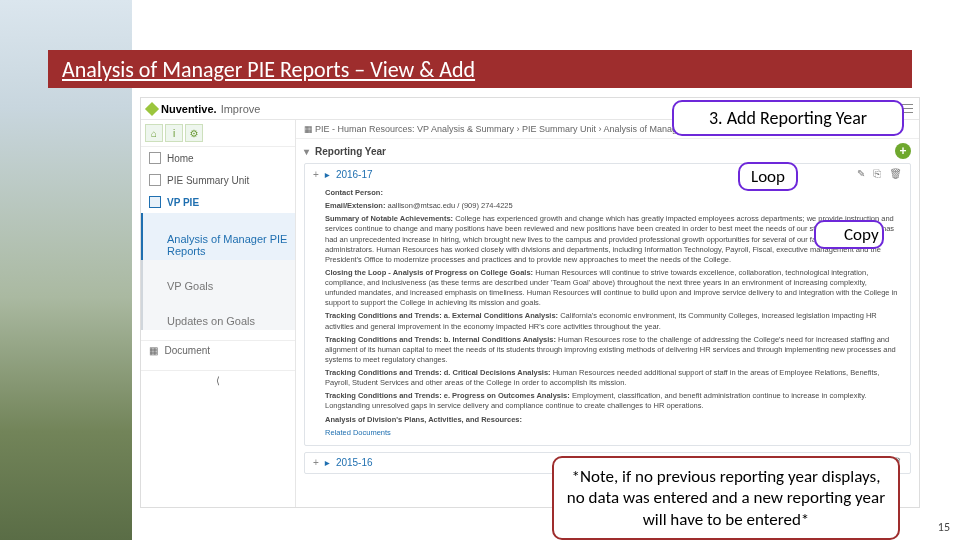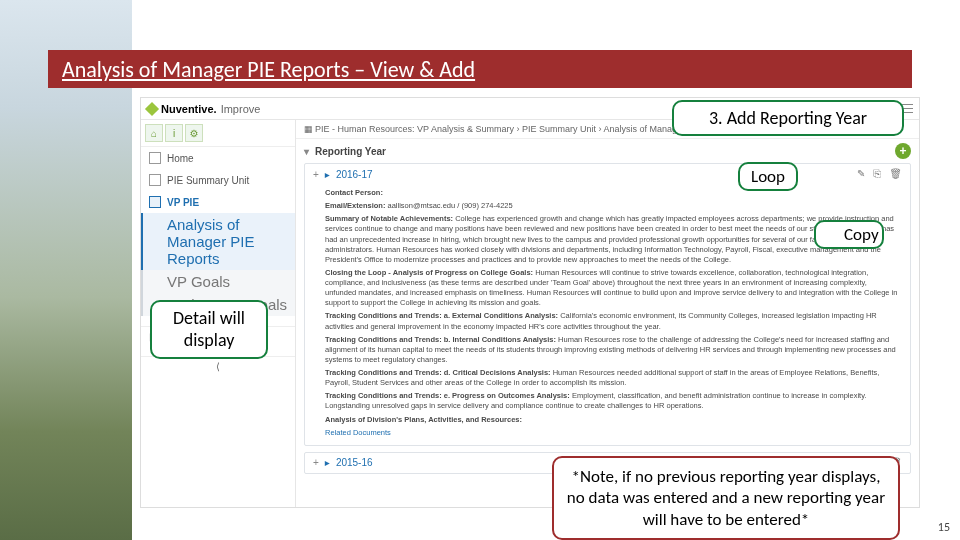--- a/index.html
+++ b/index.html
@@ -23,40 +23,40 @@
   .bars { width: 12px; height: 10px; background: repeating-linear-gradient(#888 0 1px, transparent 1px 4px); }
 
   .app-row { display: flex; height: calc(100% - 22px); }
   .rail { width: 155px; background: #fff; border-right: 1px solid #e6e6e6; }
   .rail-icons { display: flex; gap: 2px; padding: 4px; border-bottom: 1px solid #eee; }
   .rail-icons .ric { width: 18px; height: 18px; background: #eef6ee; border: 1px solid #cde0bc; display: flex; align-items: center; justify-content: center; font-size: 10px; color: #6a9a34; cursor: pointer; }
   .rail-item { display: flex; align-items: center; gap: 6px; padding: 5px 8px; color: #555; cursor: pointer; }
   .rail-item .ri-ic { width: 12px; height: 12px; border: 1px solid #999; }
   .rail-item.active { color: #1f6fb0; font-weight: bold; }
   .rail-item.active .ri-ic { border-color: #1f6fb0; background: #e8f1f9; }
-  .rail-sub { padding: 3px 6px 3px 24px; color: #777; background: #f4f6f8; border-left: 2px solid #d0d6dc; cursor: pointer; font-size: 15px; }
+  .rail-sub { padding: 20px 6px 3px 24px; color: #777; background: #f4f6f8; border-left: 2px solid #d0d6dc; cursor: pointer; font-size: 11px; }
   .rail-sub.sel { color: #1f6fb0; background: #eaf2fa; border-left: 2px solid #1f6fb0; }
   .rail-foot { border-top: 1px solid #eee; padding: 4px 8px; color: #666; display: flex; align-items: center; gap: 6px; margin-top: 10px; }
 
   .main { flex: 1; background: #fff; display: flex; flex-direction: column; overflow: hidden; }
   .crumb { font-size: 9px; color: #666; padding: 4px 8px; border-bottom: 1px solid #eee; }
   .sec-head { display: flex; align-items: center; padding: 4px 8px; gap: 6px; font-weight: bold; color: #444; }
   .sec-head .arw { color: #888; }
   .sec-head .plus { margin-left: auto; width: 16px; height: 16px; border-radius: 50%; background: #6fa82e; color: #fff; display: flex; align-items: center; justify-content: center; font-size: 12px; cursor: pointer; }
   .card { margin: 0 8px 6px 8px; border: 1px solid #dfe3e8; border-radius: 2px; }
   .card-head { display: flex; align-items: center; padding: 4px 8px; color: #1f6fb0; gap: 6px; }
   .card-head .plus-sm { color: #888; cursor: pointer; }
   .card-head .tools { margin-left: auto; display: flex; gap: 8px; color: #777; }
   .card-head .tools span { cursor: pointer; }
   .card-body { padding: 4px 10px 4px 20px; color: #4a4a4a; font-size: 7.5px; line-height: 1.35; }
   .card-body p { margin-bottom: 3px; }
   .lbl { font-weight: bold; }
 
   
-  .callout { position: absolute; background: #fff; border: 2px solid #15803d; border-radius: 10px;
+  .callout { position: absolute; background: #fff; border: 2px solid #6d28d9; border-radius: 10px;
              padding: 4px 10px; font-size: 18px; z-index: 10; }
   .callout.small { font-size: 17px; }
   .co-reporting { left: 672px; top: 100px; width: 232px; padding: 5px 8px; text-align: center; }
   .co-edit { left: 738px; top: 162px; width: 60px; text-align: center; padding: 2px 10px; }
   .co-copy { left: 814px; top: 220px; width: 70px; text-align: center; padding: 2px 28px; }
   .co-detail { left: 150px; top: 300px; width: 118px; text-align: center; padding: 6px 10px; line-height: 1.2; }
   .note-box { position: absolute; left: 552px; top: 414px; width: 348px; background: #fff;
               border: 2px solid #9e2d2d; border-radius: 10px; padding: 8px 12px; font-size: 17px;
               text-align: center; z-index: 10; line-height: 1.25; margin-top: 42px; }
   .green-check { position: absolute; left: 880px; top: 486px; width: 20px; height: 20px; border-radius: 50%;
@@ -175,22 +175,19 @@
 
   <div class="callout co-reporting">
     <span>3. Add Reporting Year</span>
   </div>
   <div class="callout small co-edit">
     <span>Loop</span>
   </div>
   <div class="callout small co-copy">
     <span>Copy</span>
   </div>
-  <div class="callout co-detail">
-    <span>Detail will display</span>
-  </div>
   <div class="note-box">
     <span>*Note, if no previous reporting year displays, no data was entered and a new reporting year will have to be entered*</span>
   </div>
   <div class="green-check">✓</div>
 
   <div class="page-num">15</div>
 </div>
 
 </body></html>

